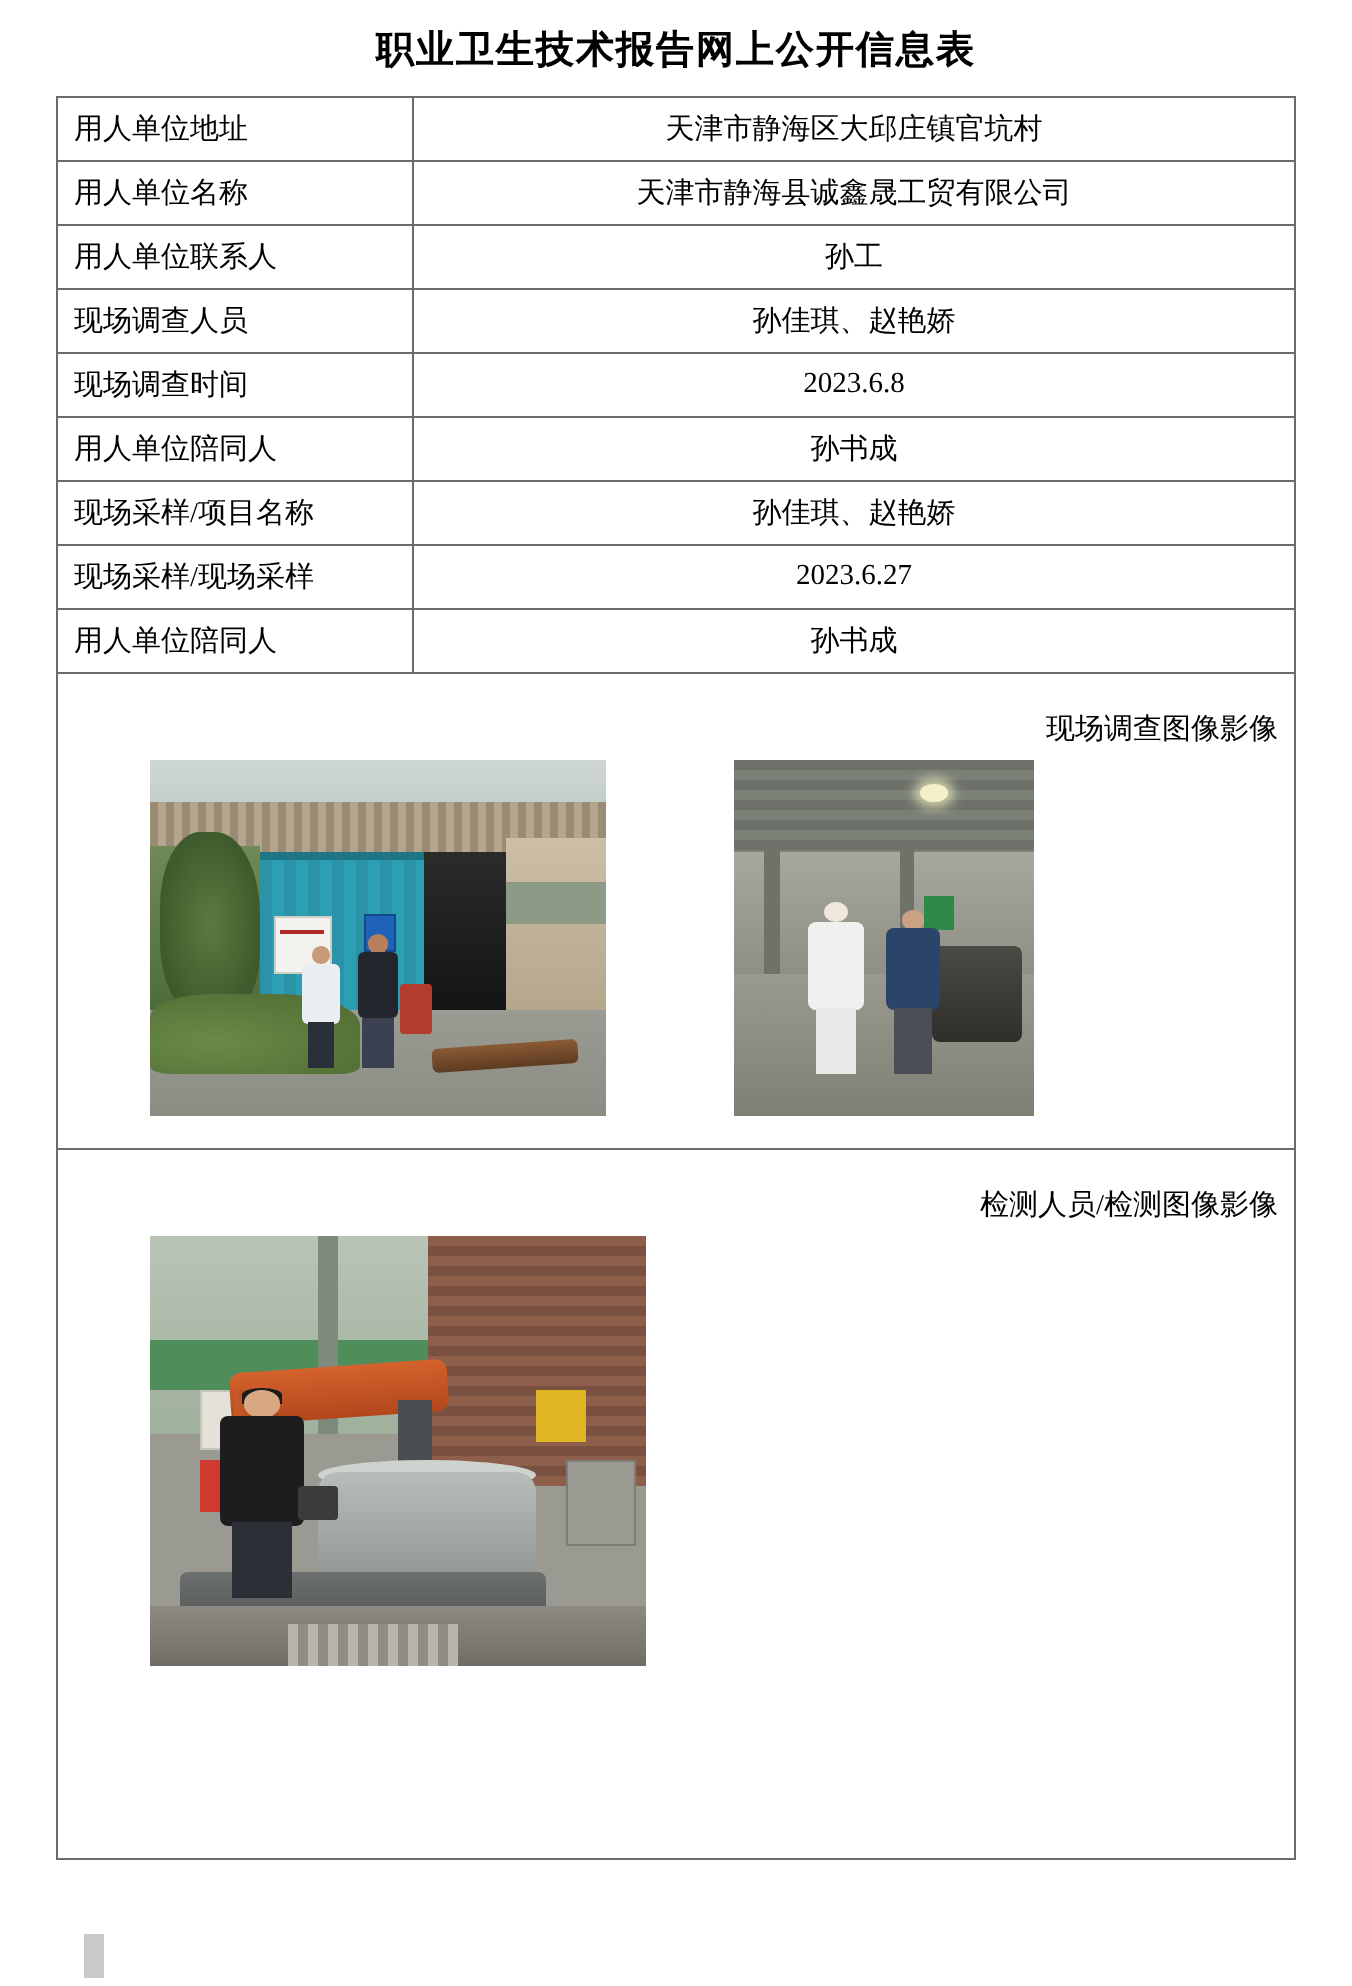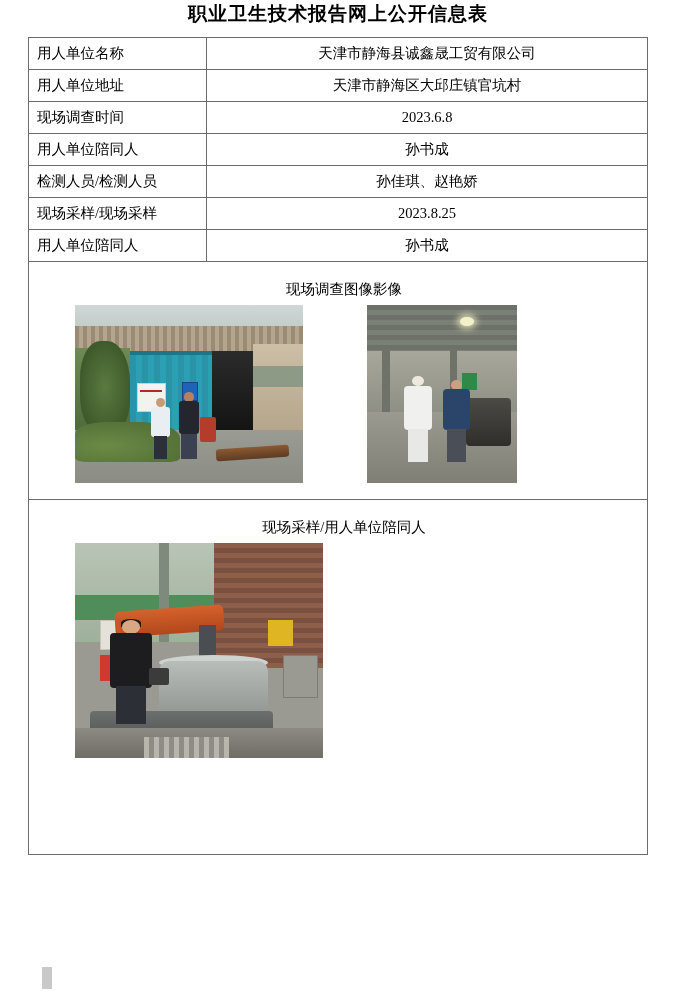--- a/index.html
+++ b/index.html
@@ -20,21 +20,21 @@
     width: 676px;
     height: 993px;
     position: relative;
     padding: 0 28px;
   }
   .doc-title {
     text-align: center;
     font-size: 19px;
     font-weight: bold;
     letter-spacing: 1px;
-    padding: 1px 0 10px 0;
+    padding: 12px 0 10px 0;
     font-family: "Liberation Serif", "DejaVu Serif", serif;
   }
   table.info {
     width: 620px;
     border-collapse: collapse;
     table-layout: fixed;
     margin: 0 auto;
   }
   table.info td {
     border: 1px solid #6b6b6b;
@@ -57,21 +57,21 @@
   }
   td.media {
     padding: 0;
   }
   .media-inner {
     padding: 8px 0 10px 0;
   }
   .media-label {
     font-size: 14.5px;
     padding: 4px 0 6px 12px;
-    text-align: center;
+    text-align: right;
   }
   .photo-row {
     display: flex;
     justify-content: flex-start;
     gap: 64px;
     padding-left: 38px;
   }
   .photo-row.single {
     padding-left: 38px;
   }
@@ -215,51 +215,59 @@
 <body>
 
 <div class="page">
 
   <div class="doc-title">职业卫生技术报告网上公开信息表</div>
 
   <table class="info">
     <tbody>
 
       <tr>
+        <td class="label">用人单位地址</td>
+        <td class="value">天津市静海区大邱庄镇官坑村</td>
+      </tr>
+
+      <tr>
         <td class="label">用人单位名称</td>
         <td class="value">天津市静海县诚鑫晟工贸有限公司</td>
       </tr>
 
       <tr>
-        <td class="label">用人单位地址</td>
-        <td class="value">天津市静海区大邱庄镇官坑村</td>
-      </tr>
-
-
-
-
+        <td class="label">用人单位联系人</td>
+        <td class="value">孙工</td>
+      </tr>
+
+
+
+      <tr>
+        <td class="label">现场调查人员</td>
+        <td class="value">孙佳琪、赵艳娇</td>
+      </tr>
 
       <tr>
         <td class="label">现场调查时间</td>
         <td class="value">2023.6.8</td>
       </tr>
 
       <tr>
         <td class="label">用人单位陪同人</td>
         <td class="value">孙书成</td>
       </tr>
 
       <tr>
-        <td class="label">检测人员/检测人员</td>
+        <td class="label">现场采样/项目名称</td>
         <td class="value">孙佳琪、赵艳娇</td>
       </tr>
 
       <tr>
         <td class="label">现场采样/现场采样</td>
-        <td class="value">2023.8.25</td>
+        <td class="value">2023.6.27</td>
       </tr>
 
       <tr>
         <td class="label">用人单位陪同人</td>
         <td class="value">孙书成</td>
       </tr>
 
       <tr>
         <td class="media" colspan="2">
           <div class="media-inner">
@@ -315,21 +323,21 @@
               </div>
 
             </div>
           </div>
         </td>
       </tr>
 
       <tr>
         <td class="media" colspan="2">
           <div class="media-inner">
-            <div class="media-label">现场采样/用人单位陪同人</div>
+            <div class="media-label">检测人员/检测图像影像</div>
             <div class="photo-row single">
 
               <div class="photo p3">
                 <div class="wallgreen"></div>
                 <div class="greenstripe"></div>
                 <div class="wallbrick"></div>
                 <div class="post"></div>
                 <div class="sign1"></div>
                 <div class="sign2"></div>
                 <div class="yellowbox"></div>

